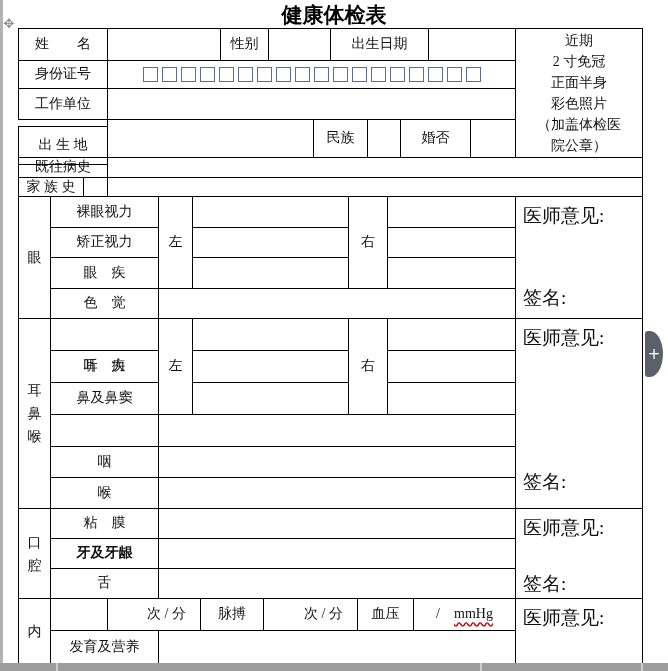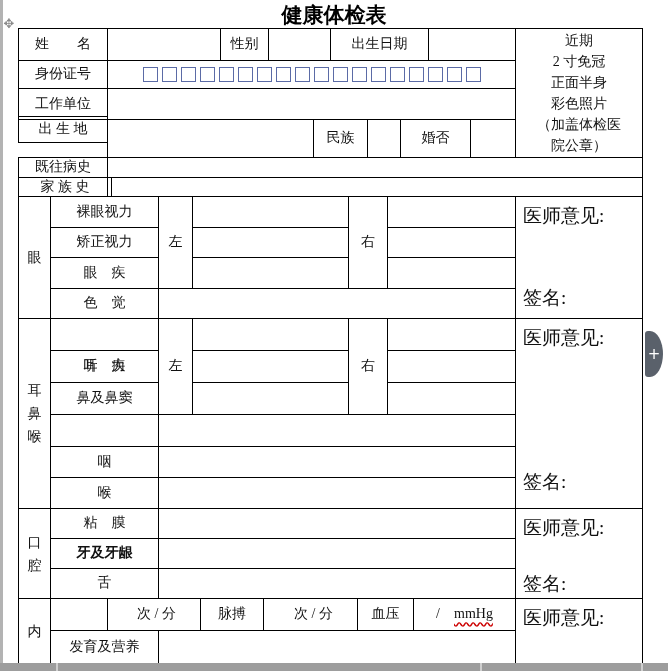--- a/index.html
+++ b/index.html
@@ -6,21 +6,21 @@
   body{font-family:"Liberation Serif","DejaVu Serif",serif;}
   #stage{position:relative;width:668px;height:671px;background:#ffffff;overflow:hidden;}
   .cell{position:absolute;box-sizing:border-box;border:1px solid #000;background:transparent;
         display:flex;align-items:center;justify-content:center;
         font-size:14px;color:#111;line-height:1.15;}
   .val{cursor:text;}
   .vlabel{width:100%;text-align:center;word-break:break-all;line-height:23px;}
   .docwrap{position:absolute;box-sizing:border-box;border:1px solid #000;font-size:19px;color:#111;}
   .doclabel{position:absolute;top:6px;left:7px;}
   .signlabel{position:absolute;left:7px;}
-  .rightal{justify-content:flex-end;padding-right:24px;}
+  .rightal{justify-content:flex-end;padding-right:14px;}
   .bpcell{justify-content:center;gap:14px;}
   .mmhg{text-decoration-line:underline;text-decoration-style:wavy;text-decoration-color:#c00;text-underline-offset:3px;}
   #title{position:absolute;left:0;top:1px;width:668px;text-align:center;
          font-size:21px;font-weight:bold;color:#000;}
   .ckrow{gap:0;}
   .ckbox{width:13px;height:13px;border:1px solid #5b6ba6;display:inline-block;margin:0 2px;background:#fff;}
   #move-handle{position:absolute;left:1px;top:16px;width:16px;height:16px;color:#8a8a8a;
                font-size:13px;line-height:16px;text-align:center;font-family:"DejaVu Sans",sans-serif;cursor:move;}
   #plus-btn{position:absolute;left:645px;top:331px;width:18px;height:46px;background:#5a616b;
             border-radius:3px 13px 13px 3px / 3px 23px 23px 3px;color:#fff;display:flex;align-items:center;
@@ -71,30 +71,30 @@
       <span class="ckbox"></span>
       <span class="ckbox"></span>
       <span class="ckbox"></span>
       <span class="ckbox"></span>
       <span class="ckbox"></span>
     </div>
 
   <div class="cell" style="left:18px;top:88px;width:90px;height:32px;">工作单位</div>
   <div class="cell val" style="left:107px;top:88px;width:409px;height:32px;"></div>
 
-  <div class="cell" style="left:18px;top:116px;width:90px;height:27px;">出 生 地</div>
+  <div class="cell" style="left:18px;top:126px;width:90px;height:39px;">出 生 地</div>
   <div class="cell val" style="left:107px;top:119px;width:207px;height:39px;"></div>
   <div class="cell" style="left:313px;top:119px;width:55px;height:39px;">民族</div>
   <div class="cell val" style="left:367px;top:119px;width:34px;height:39px;"></div>
   <div class="cell" style="left:400px;top:119px;width:71px;height:39px;">婚否</div>
   <div class="cell val" style="left:470px;top:119px;width:46px;height:39px;"></div>
 
   <div class="cell" style="left:18px;top:157px;width:90px;height:21px;">既往病史</div>
   <div class="cell val" style="left:107px;top:157px;width:536px;height:21px;"></div>
-  <div class="cell" style="left:18px;top:177px;width:94px;height:20px;text-align:center;">家 族 史</div>
+  <div class="cell" style="left:18px;top:177px;width:66px;height:20px;text-align:center;">家 族 史</div>
   <div class="cell val" style="left:107px;top:177px;width:536px;height:20px;"></div>
 
   <div class="cell" style="left:18px;top:196px;width:33px;height:123px;">
     <div class="vlabel">眼</div>
   </div>
   <div class="cell" style="left:50px;top:196px;width:109px;height:32px;">裸眼视力</div>
   <div class="cell" style="left:50px;top:227px;width:109px;height:31px;">矫正视力</div>
   <div class="cell" style="left:50px;top:257px;width:109px;height:32px;">眼　疾</div>
   <div class="cell" style="left:50px;top:288px;width:109px;height:31px;">色　觉</div>
   <div class="cell" style="left:158px;top:196px;width:35px;height:93px;">左</div>

